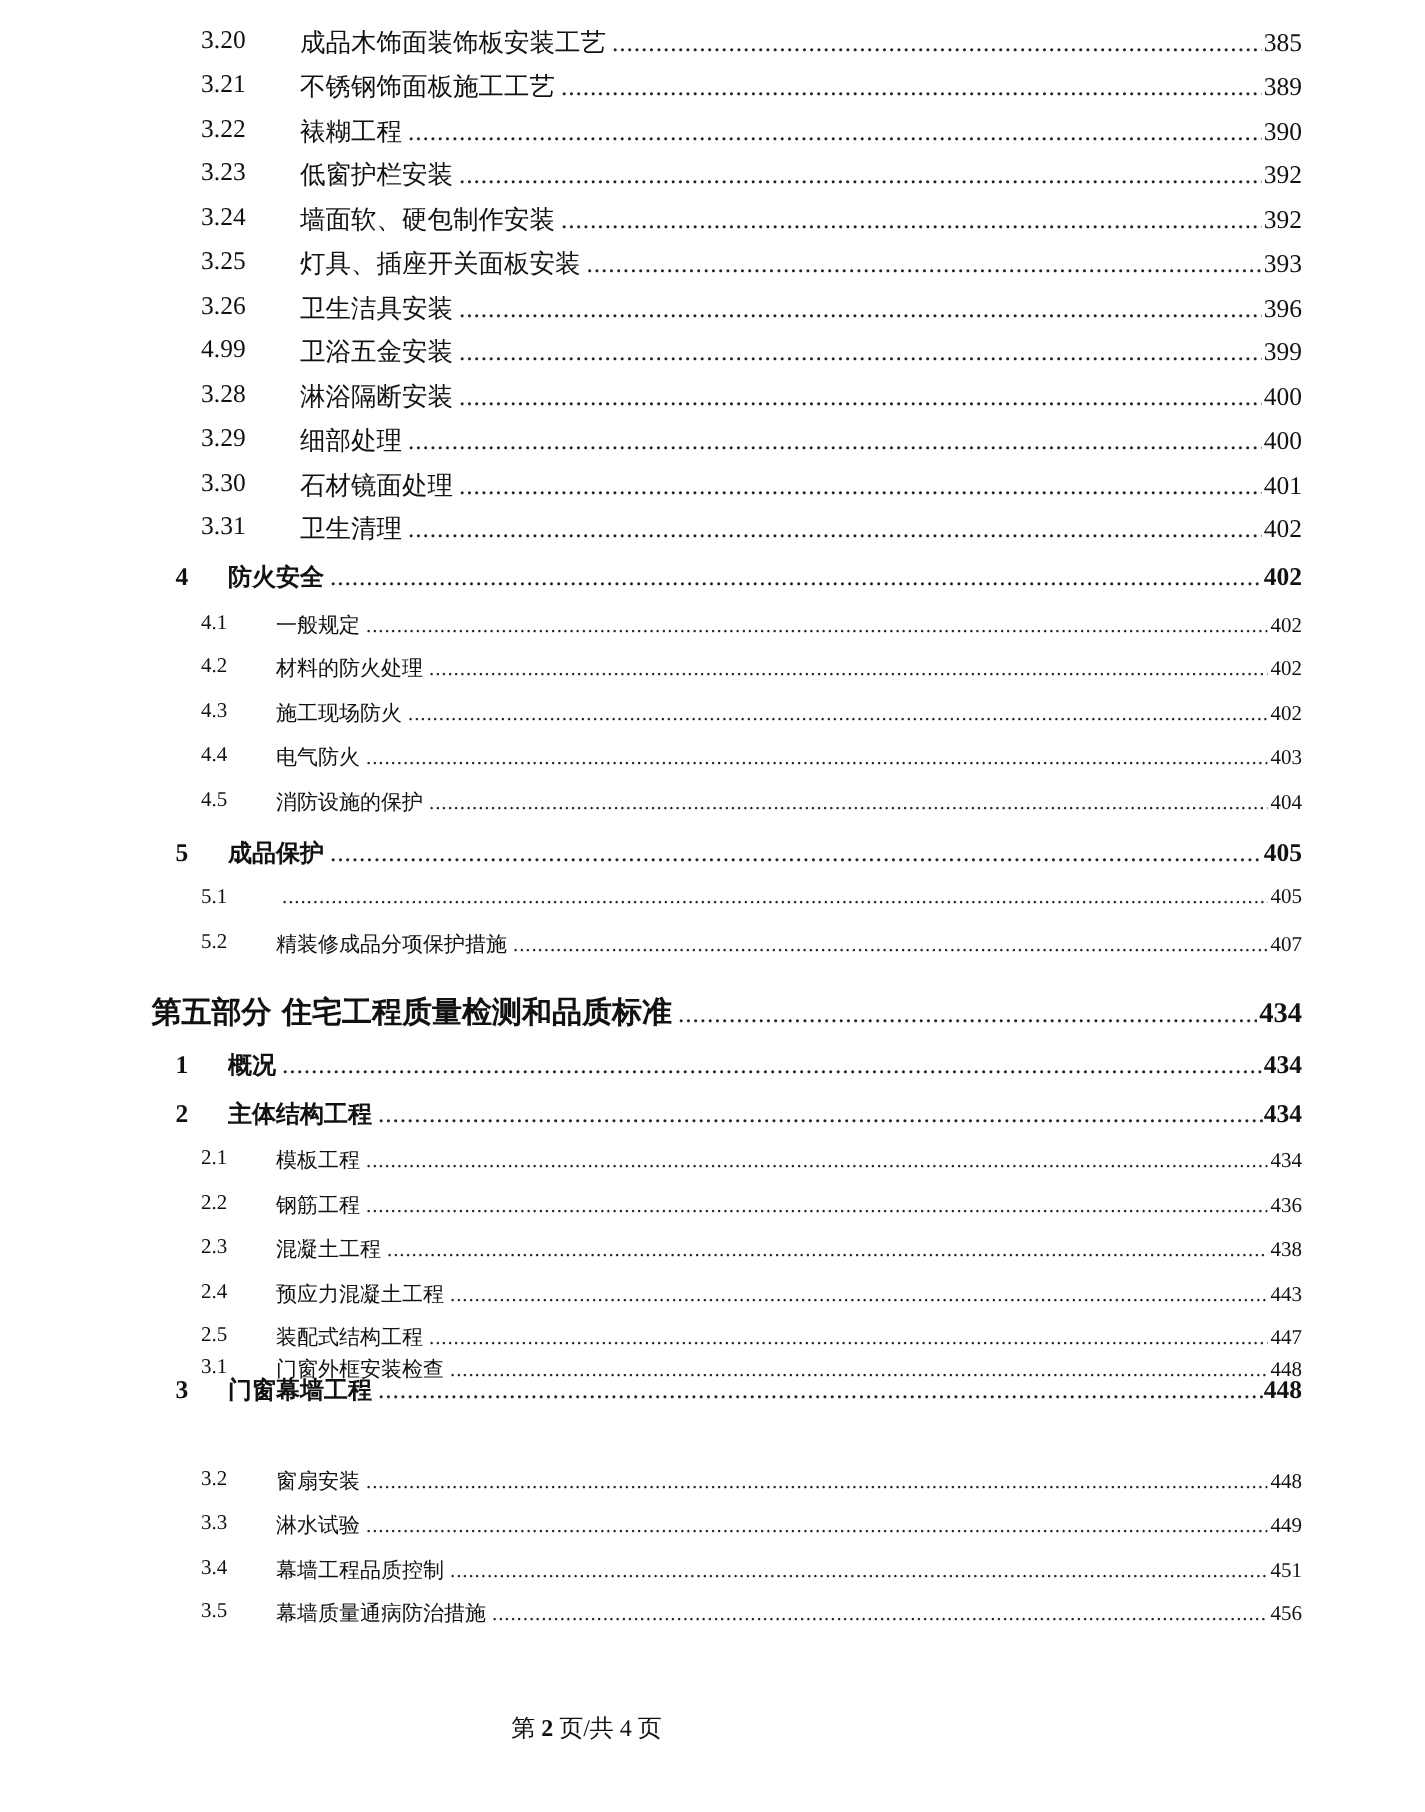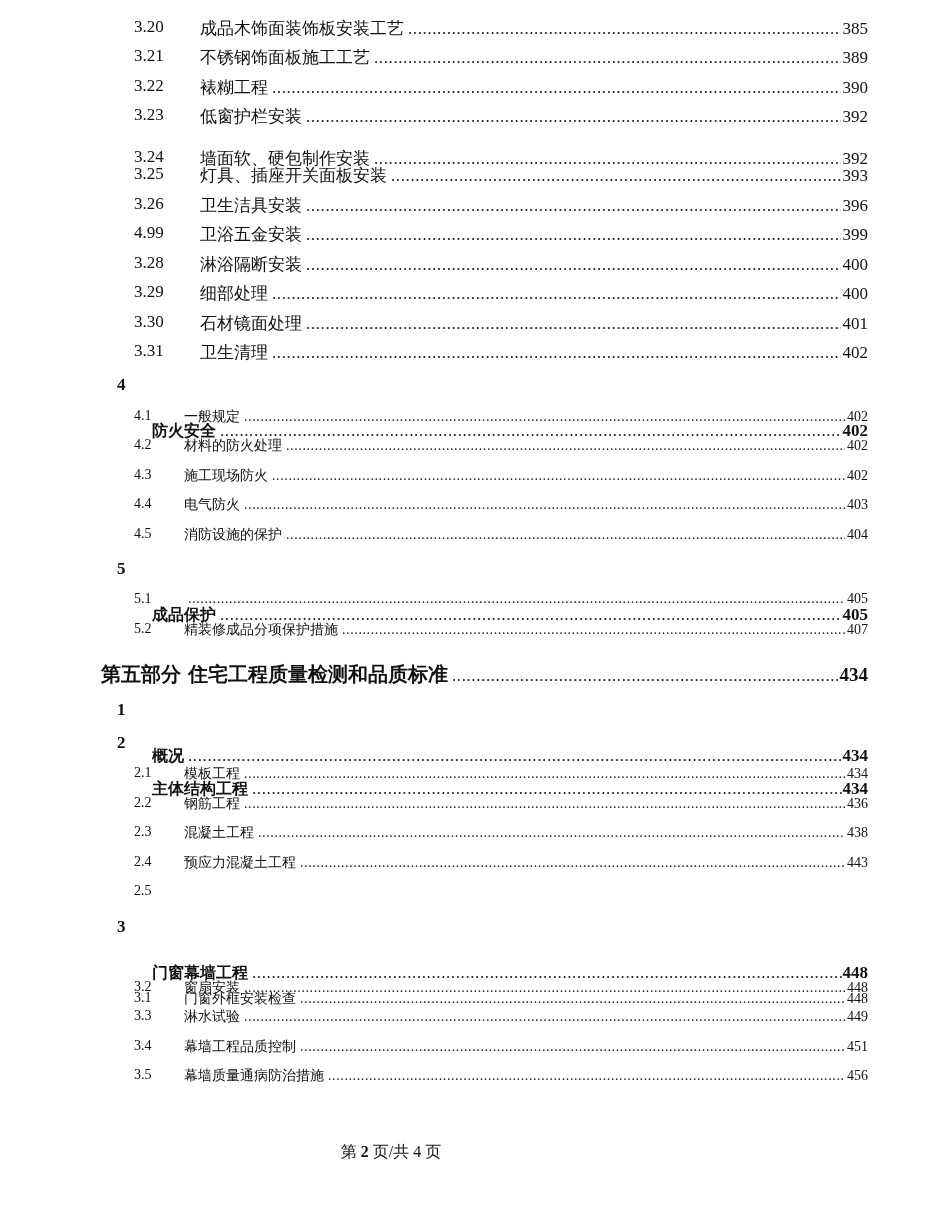--- a/index.html
+++ b/index.html
@@ -69,21 +69,21 @@
 
     
     .lv2 { font-size: 14px; }
     .lv2 .num { left: 134px; }
     .lv2 .body { left: 184px; }
 
     
     .lv1 { font-size: 17px; font-weight: bold; }
     .lv1 .num { left: 117px; }
     .lv1 .body { left: 152px; }
-    .lv1 .title { font-family: Liberation Mono, monospace; font-size: 16px; font-weight: bold; margin-top: 46px; }
+    .lv1 .title { font-family: Liberation Mono, monospace; font-size: 16px; font-weight: bold; }
     .lv1 .leader { font-weight: normal; }
 
     
     .part { font-size: 19px; font-weight: bold; }
     .part .body { left: 101px; }
     .part .title { font-family: "DejaVu Sans", sans-serif; font-size: 20px; font-weight: bold; }
     .part .leader { font-weight: normal; font-size: 17px; }
 
     .footer {
       position: absolute;
@@ -125,21 +125,21 @@
       </span>
   </div>
   <div class="row lv3" style="top:105px">
     <span class="num">3.23</span>
     <span class="body">
         <span class="title">低窗护栏安装</span>
         <span class="leader"></span>
         <span class="page">392</span>
       </span>
   </div>
-  <div class="row lv3" style="top:147px">
+  <div class="row lv3" style="top:135px">
     <span class="num">3.24</span>
     <span class="body">
         <span class="title">墙面软、硬包制作安装</span>
         <span class="leader"></span>
         <span class="page">392</span>
       </span>
   </div>
   <div class="row lv3" style="top:164px">
     <span class="num">3.25</span>
     <span class="body">
@@ -321,31 +321,36 @@
   <div class="row lv2" style="top:854px">
     <span class="num">2.4</span>
     <span class="body">
         <span class="title">预应力混凝土工程</span>
         <span class="leader"></span>
         <span class="page">443</span>
       </span>
   </div>
   <div class="row lv2" style="top:883px">
     <span class="num">2.5</span>
+    <span class="body">
+        <span class="title">装配式结构工程</span>
+        <span class="leader"></span>
+        <span class="page">447</span>
+      </span>
   </div>
 
   <div class="row lv1" style="top:917px">
     <span class="num">3</span>
     <span class="body">
         <span class="title">门窗幕墙工程</span>
         <span class="leader tight"></span>
         <span class="page">448</span>
       </span>
   </div>
-  <div class="row lv2" style="top:990px">
+  <div class="row lv2" style="top:904px">
     <span class="num">3.1</span>
     <span class="body">
         <span class="title">门窗外框安装检查</span>
         <span class="leader"></span>
         <span class="page">448</span>
       </span>
   </div>
   <div class="row lv2" style="top:979px">
     <span class="num">3.2</span>
     <span class="body">

